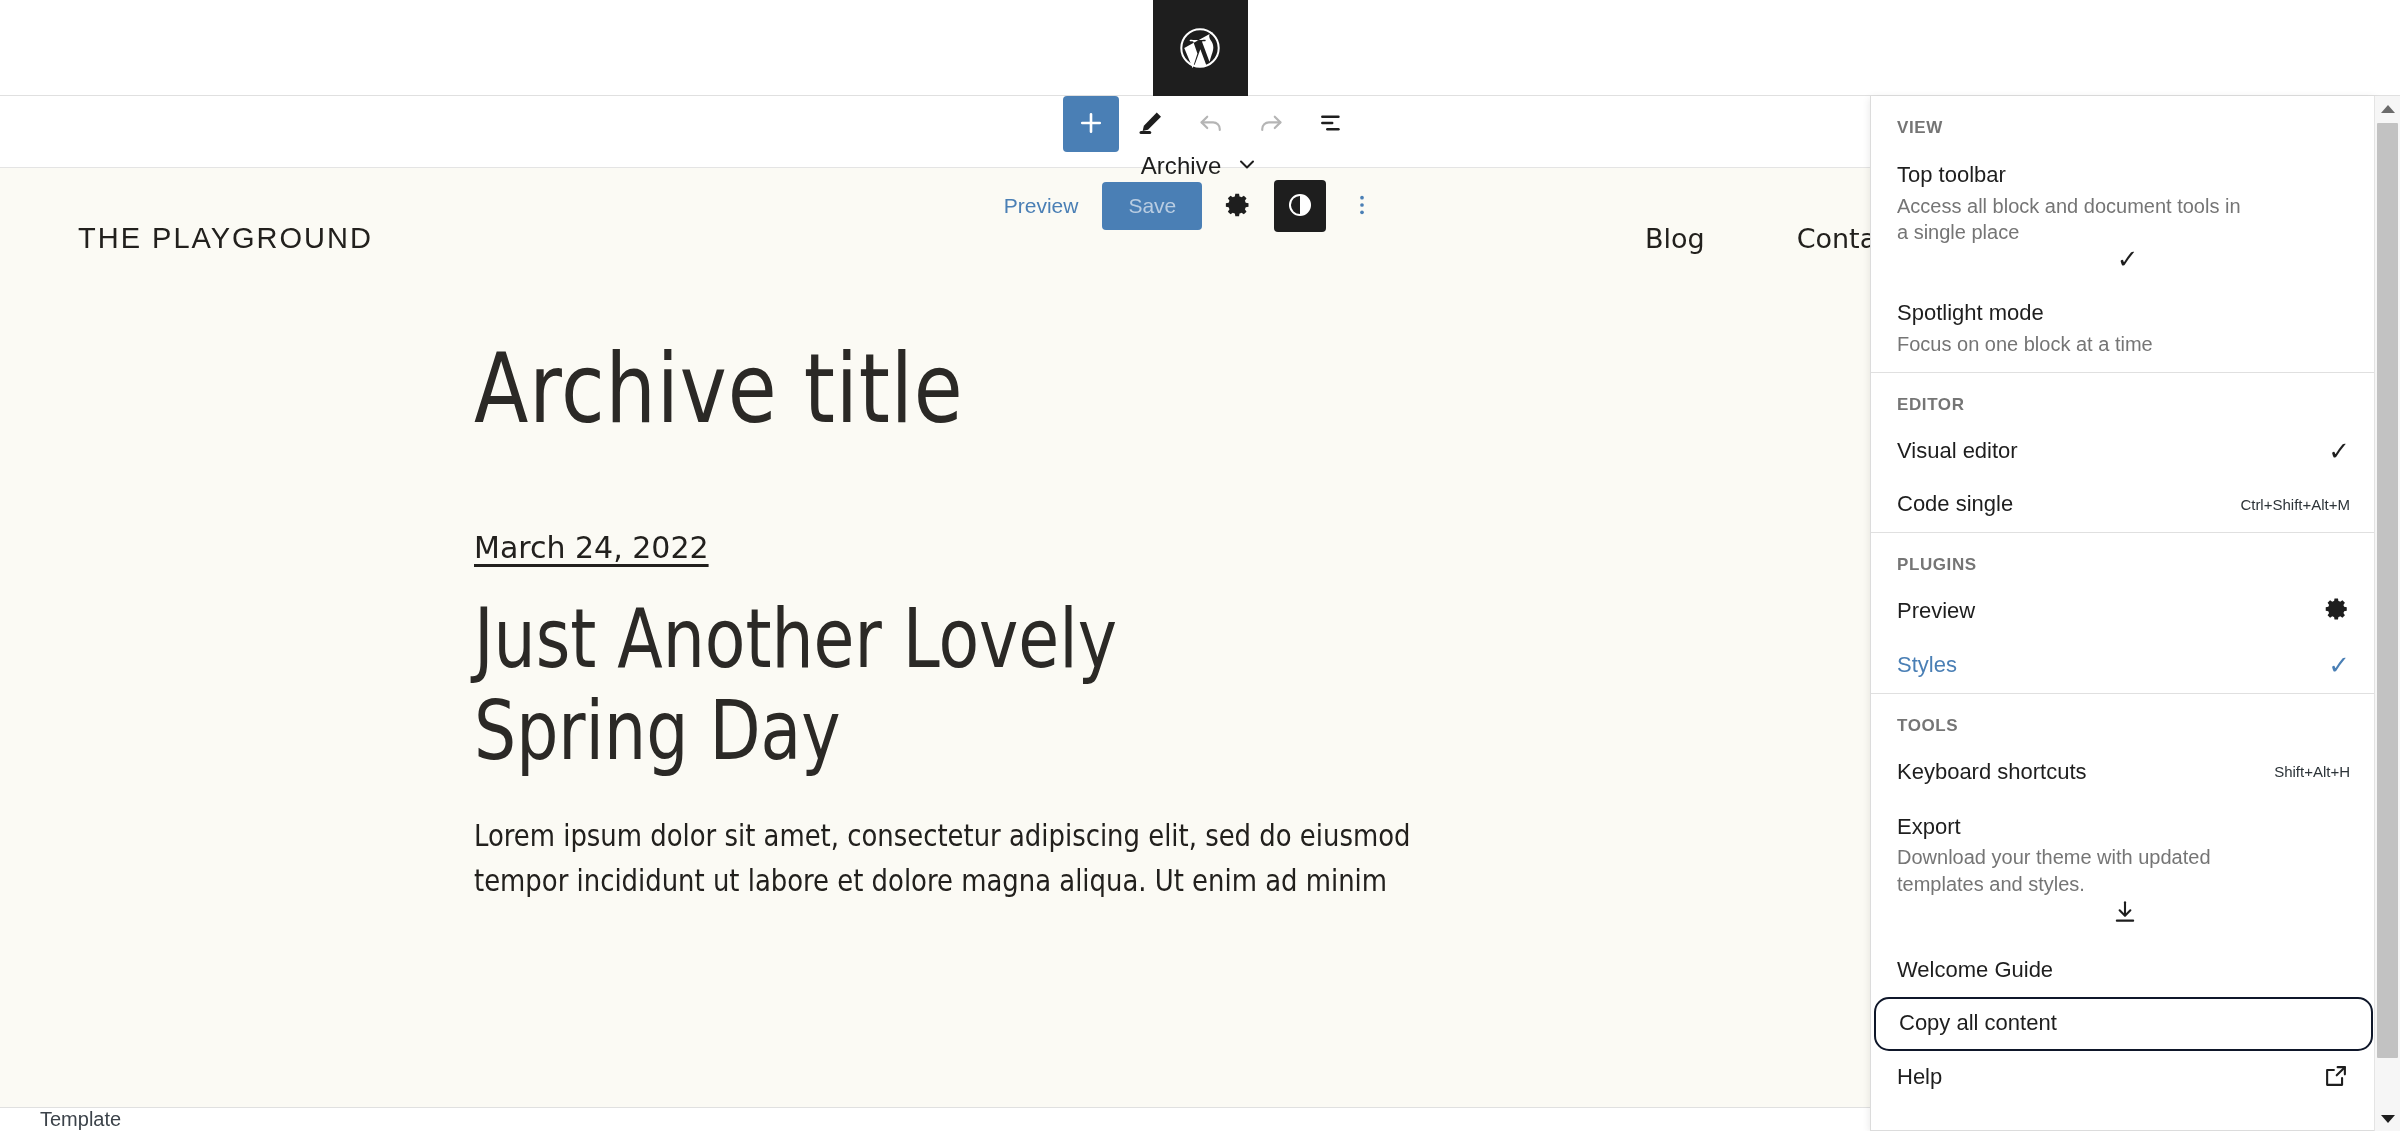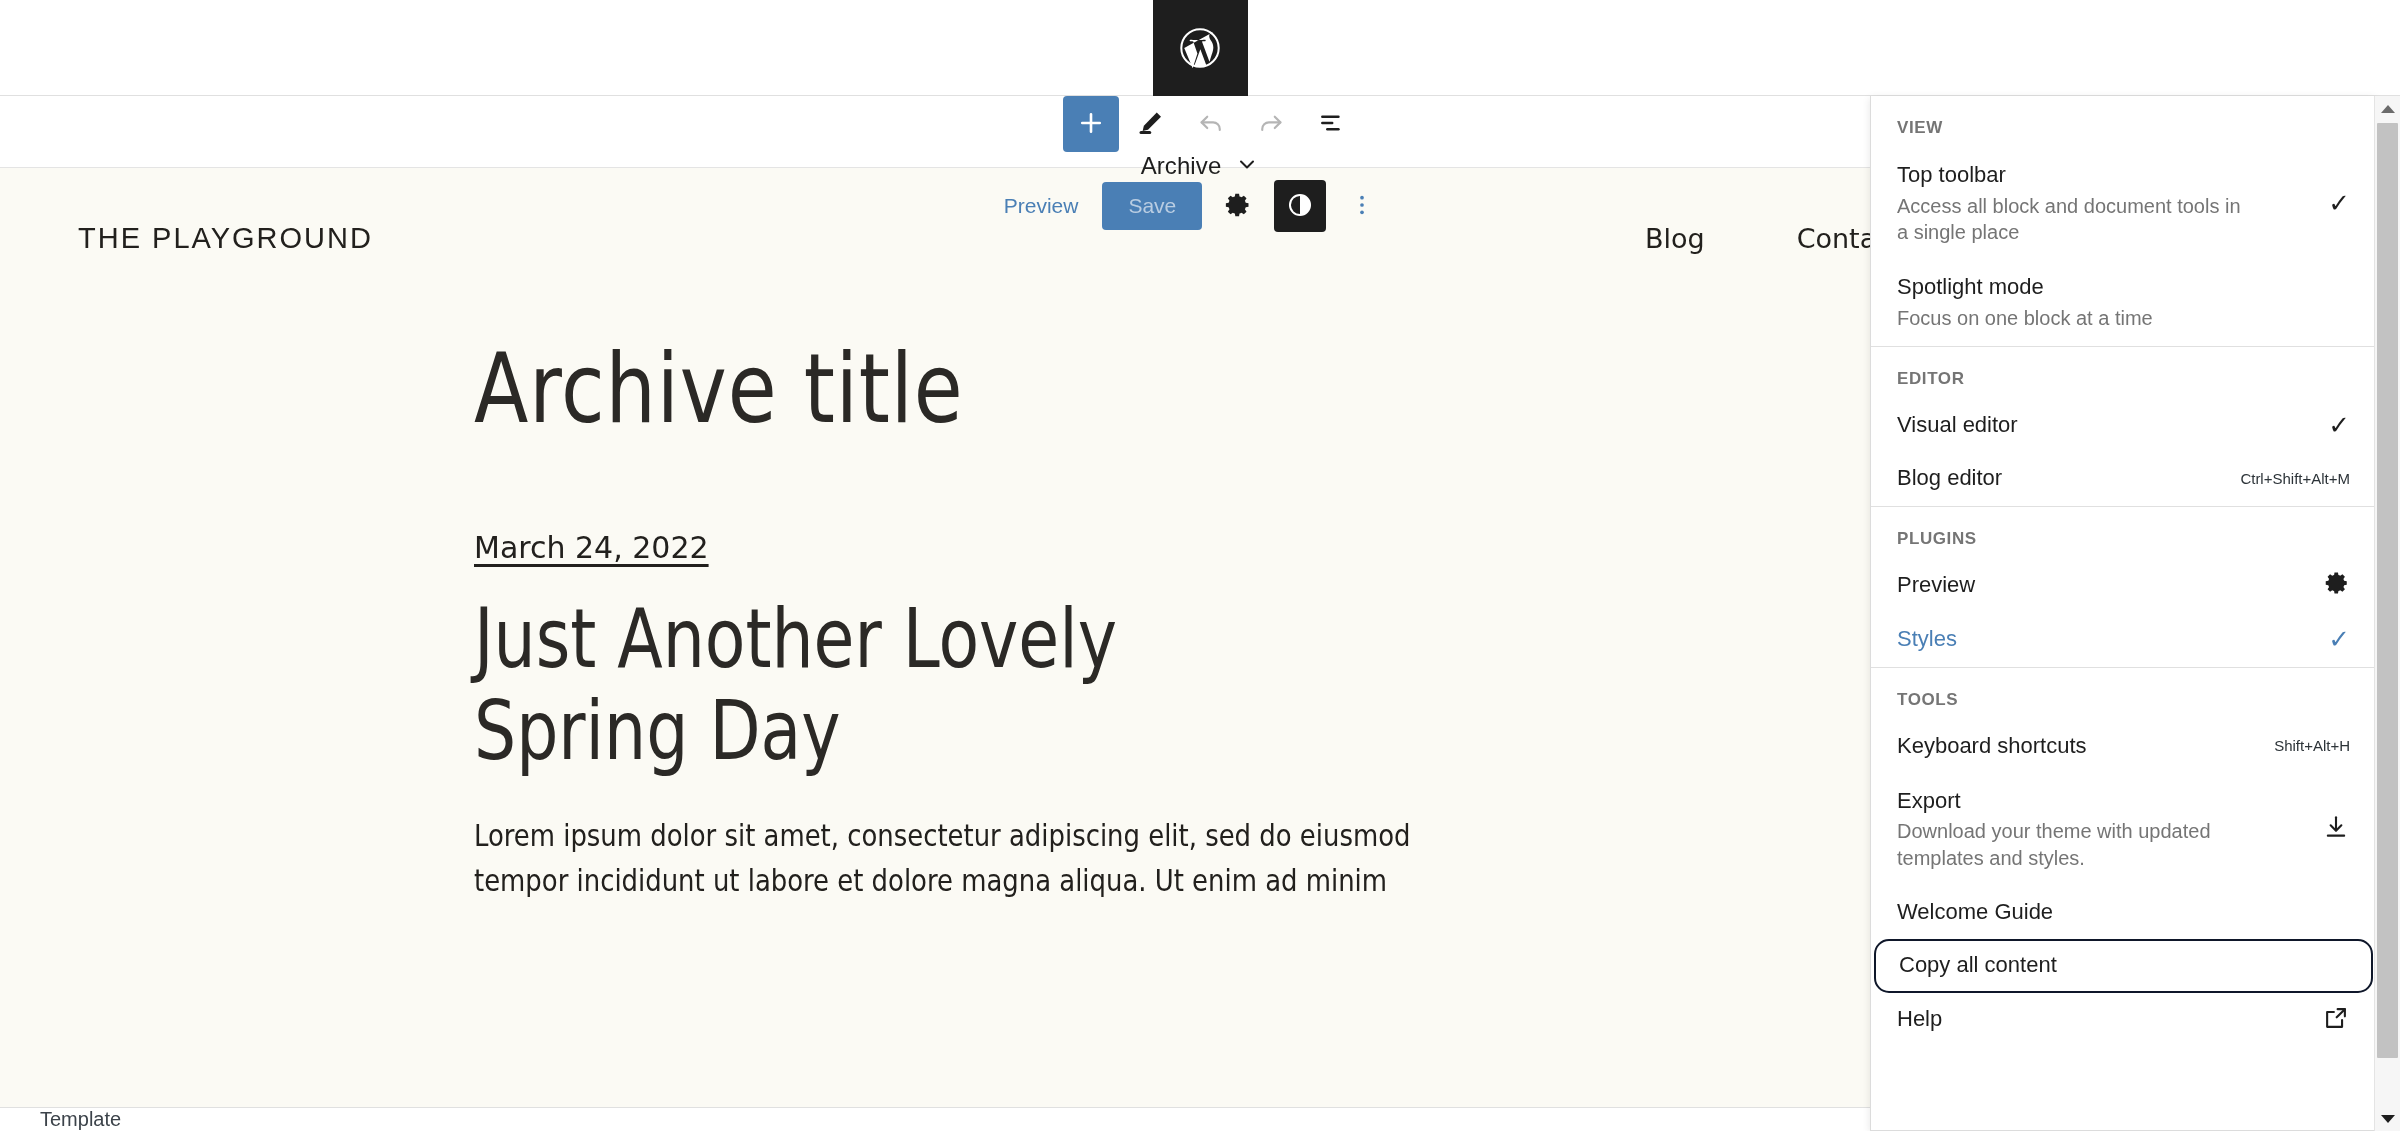--- a/index.html
+++ b/index.html
@@ -205,21 +205,21 @@
   }
   .mi-shortcut { font-size: 15px; color: #2c3338; white-space: nowrap; }
   .mi-check { font-size: 26px; color: #1e1e1e; line-height: 1; }
   .mi-check.accent { color: #4a7fb5; }
   .menu-item.focused {
     border: 2px solid #0f172a;
     border-radius: 15px;
     margin: 0 3px;
     padding: 9px 28px 11px 23px;
   }
-  .menu-item.tall { padding-top: 12px; padding-bottom: 14px; }
+  .menu-item.tall { padding-top: 12px; padding-bottom: 14px; flex-direction: column; }
 
   
   .scrollbar {
     position: absolute; top: 96px; right: 0;
     width: 26px; height: 1035px;
     background: #f6f6f6;
     border-left: 1px solid #e4e4e4;
     z-index: 45;
   }
   .sb-arrow {
@@ -394,21 +394,21 @@
           <div class="mi-texts">
             <div class="mi-label">Visual editor</div>
           </div>
           <div class="mi-right">
             <span class="mi-check">✓</span>
           </div>
         </div>
 
         <div class="menu-item">
           <div class="mi-texts">
-            <div class="mi-label">Blog editor</div>
+            <div class="mi-label">Code single</div>
           </div>
           <div class="mi-right">
             <span class="mi-shortcut">Ctrl+Shift+Alt+M</span>
           </div>
         </div>
       </div>
 
       <div class="menu-group">
         <div class="group-label">PLUGINS</div>
 

